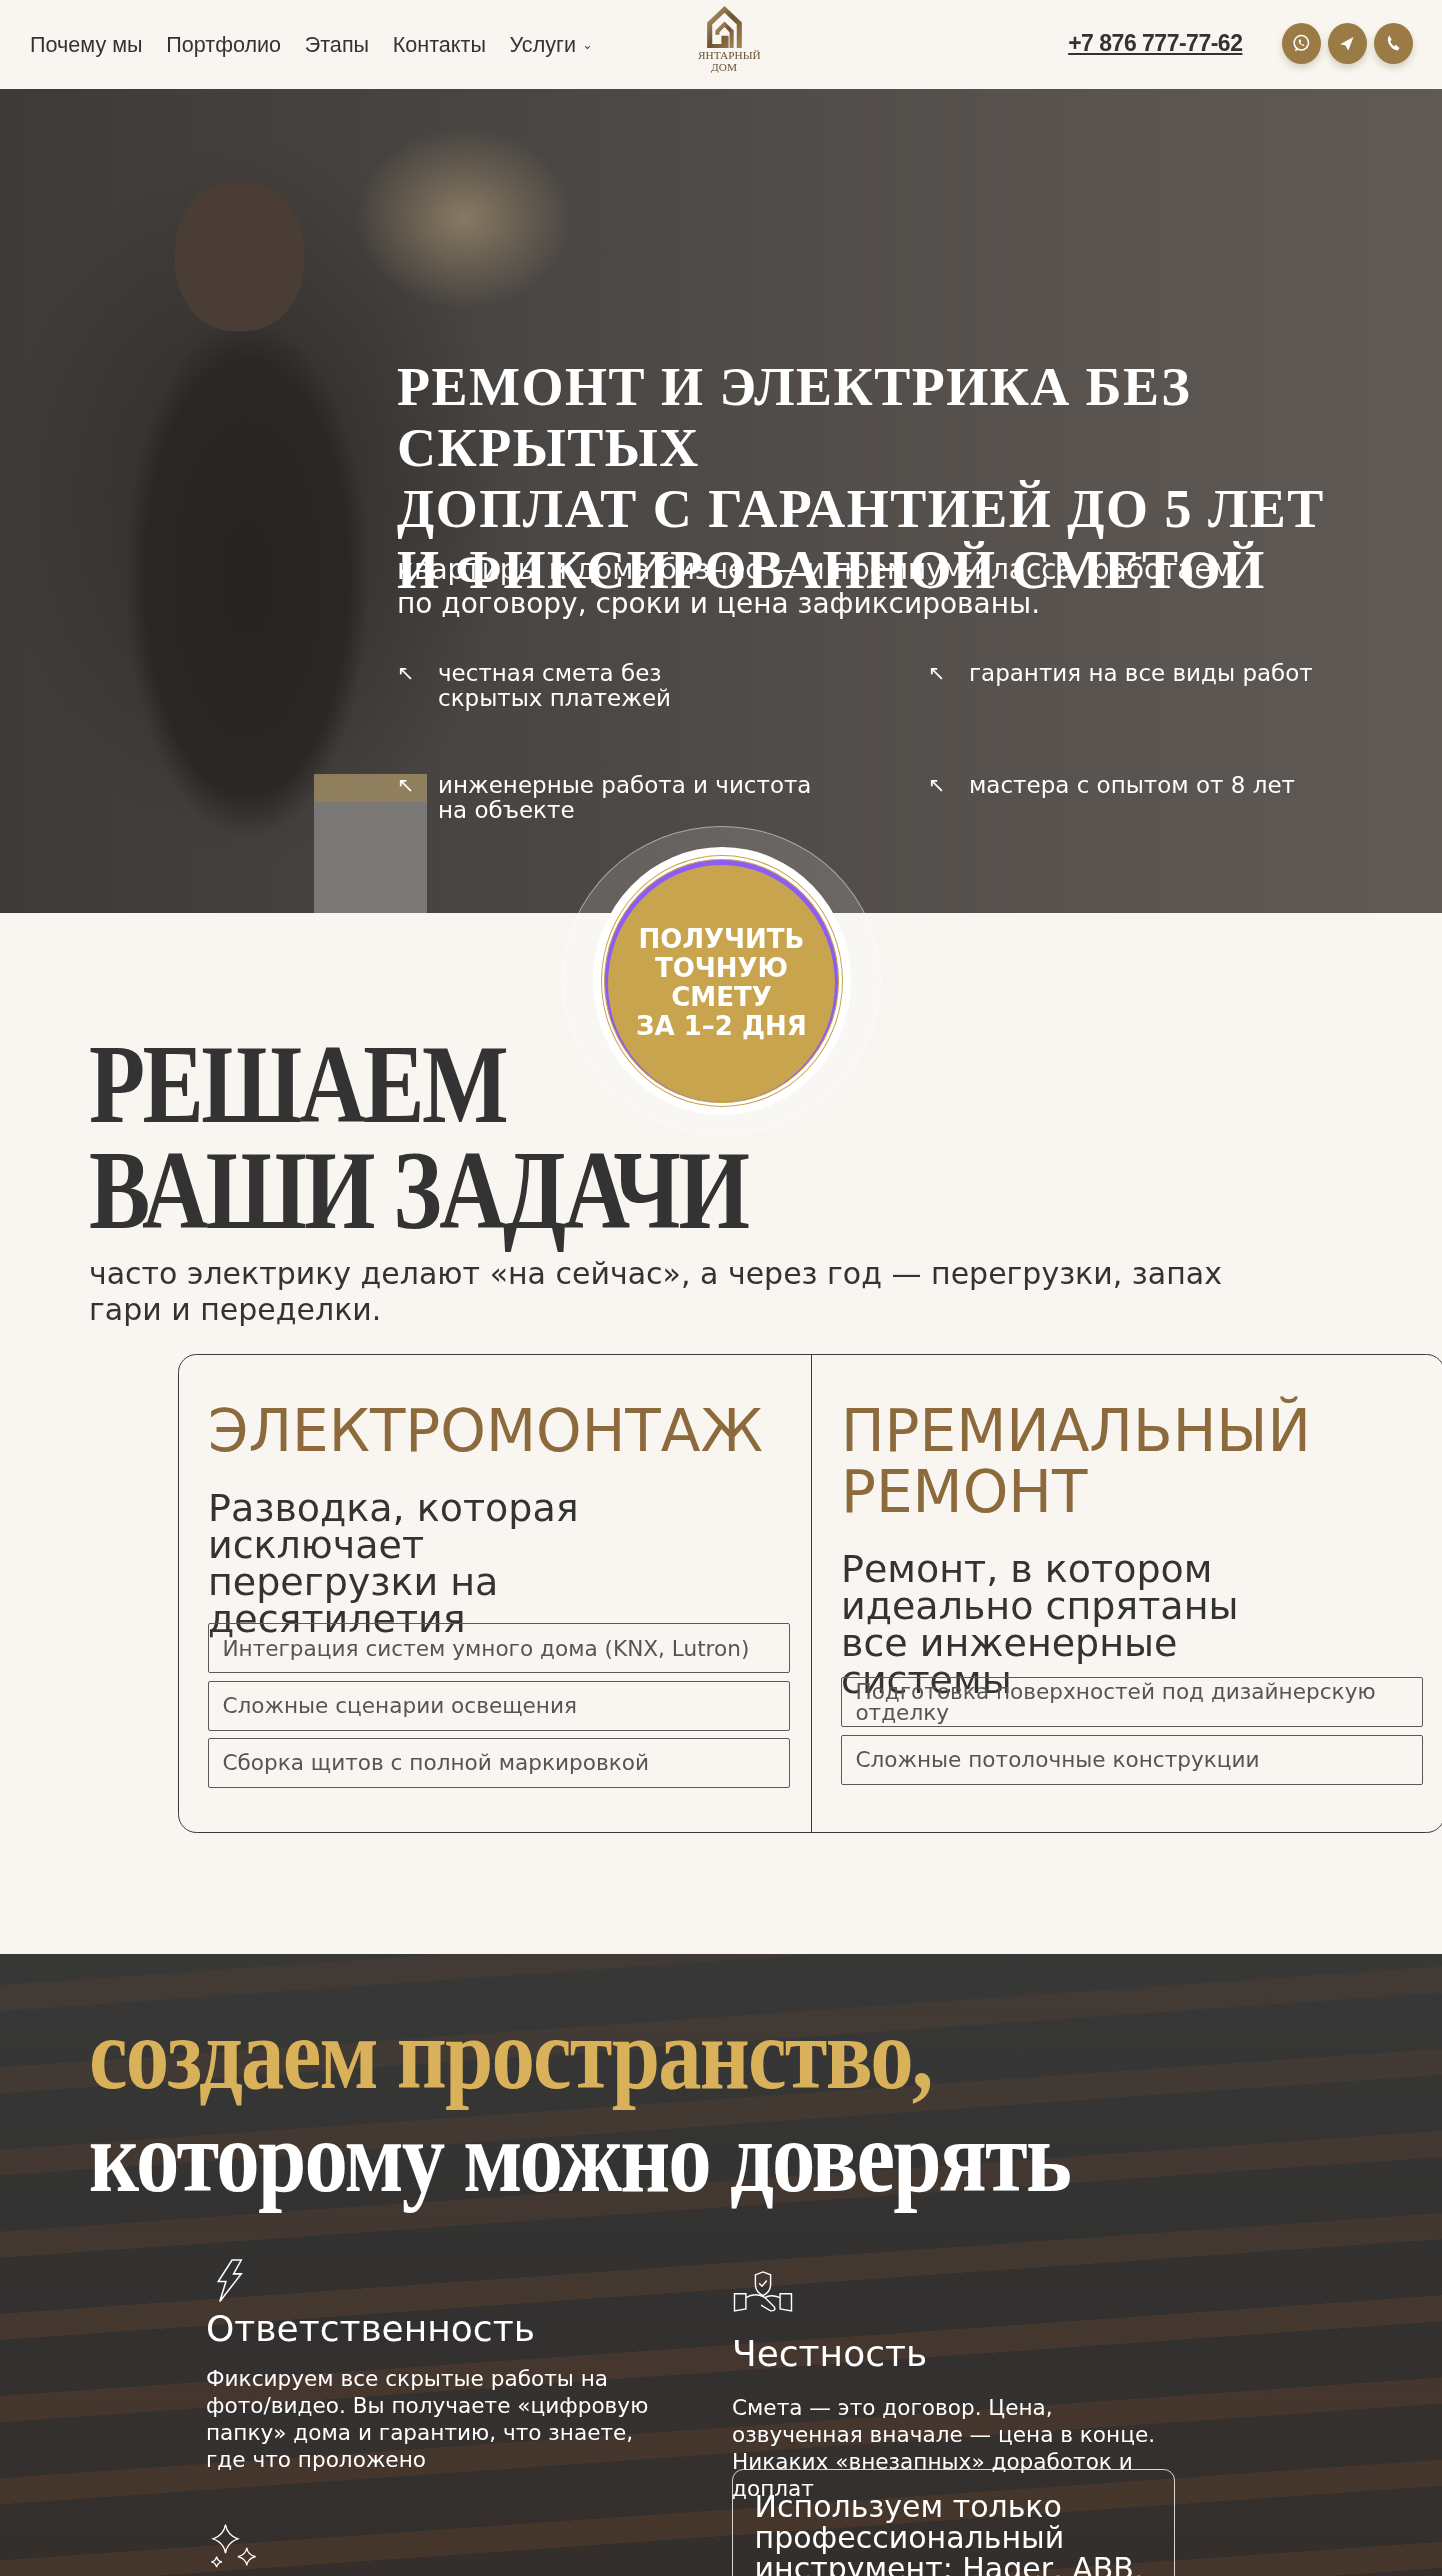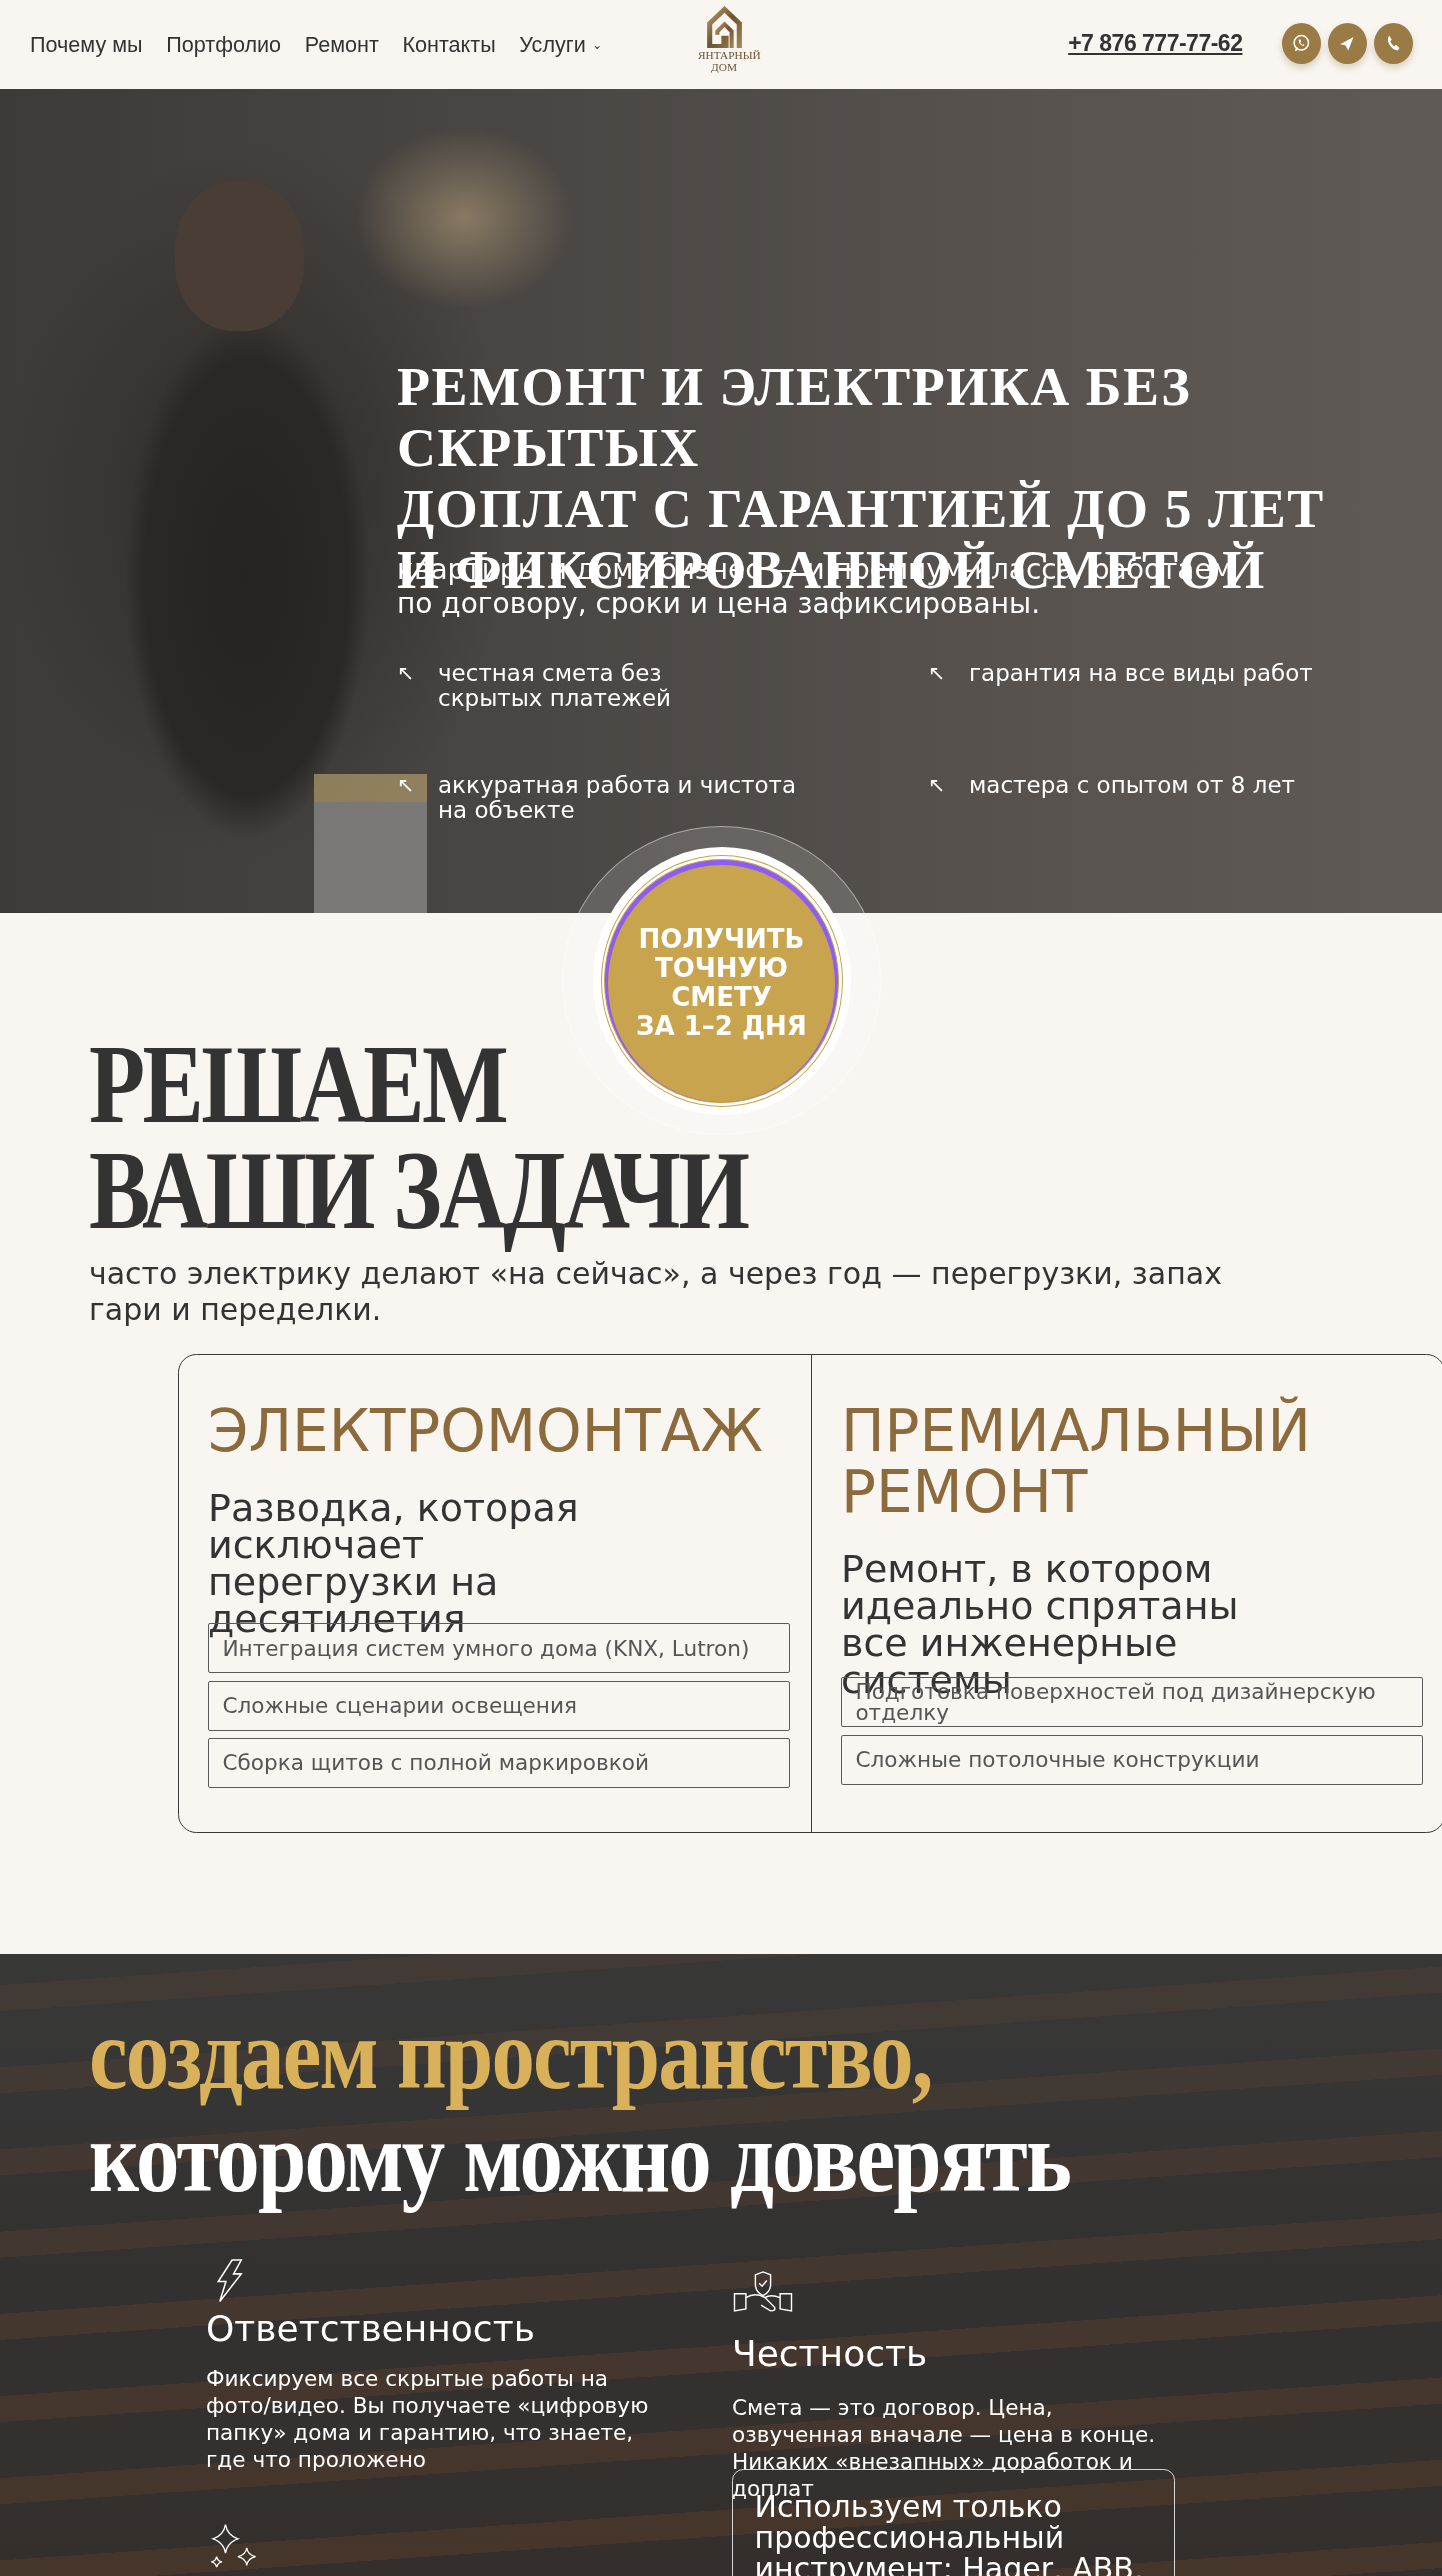--- a/index.html
+++ b/index.html
@@ -69,21 +69,21 @@
   .promo { position: absolute; left: 732px; top: 515px; width: 443px; height: 314px; border: 1.5px solid rgba(255,255,255,0.8); border-radius: 11.3px; padding: 20.6px 21.6px 0 21.6px; color: #fff; z-index: 2; }
   .promo p { font-size: 30px; line-height: 31px; }
 </style>
 </head>
 <body>
 
 <header class="header">
   <nav class="nav">
     <a href="#">Почему мы</a>
     <a href="#">Портфолио</a>
-    <a href="#">Ремонт</a>
+    <a href="#">Этапы</a>
     <a href="#">Контакты</a>
     <a href="#">
       <span>Услуги</span>
       <span class="caret">⌄</span>
     </a>
   </nav>
 
   <div class="logo">
     <svg viewBox="0 0 80 88">
       <defs>
@@ -141,21 +141,21 @@
     <div class="bullet">
       <span class="arrow">↖</span>
       <span style="width:289px">честная смета без скрытых платежей</span>
     </div>
     <div class="bullet">
       <span class="arrow">↖</span>
       <span>гарантия на все виды работ</span>
     </div>
     <div class="bullet">
       <span class="arrow">↖</span>
-      <span style="width:392px">аккуратная работа и чистота на объекте</span>
+      <span style="width:392px">инженерные работа и чистота на объекте</span>
     </div>
     <div class="bullet">
       <span class="arrow">↖</span>
       <span>мастера с опытом от 8 лет</span>
     </div>
   </div>
 
   <div class="cta-wrap">
     <div class="cta-mid">
       <div class="cta-ring">

